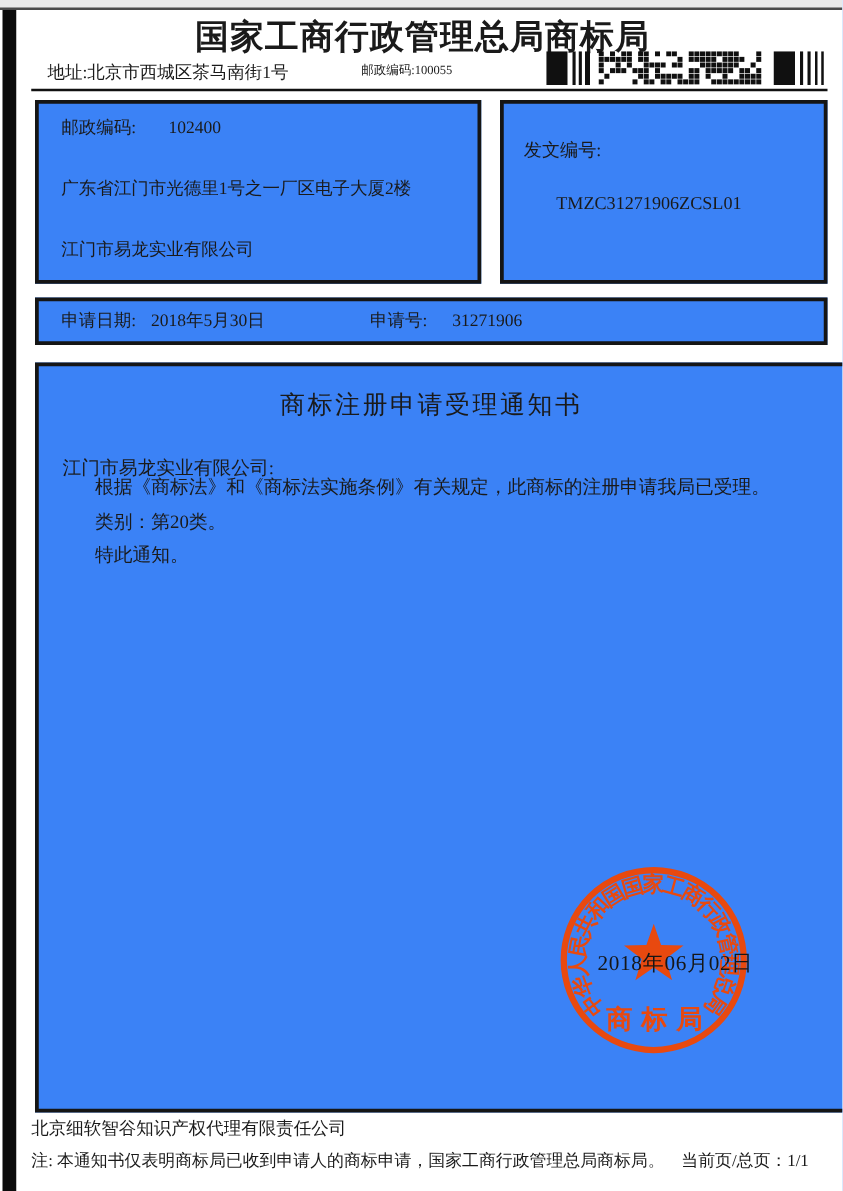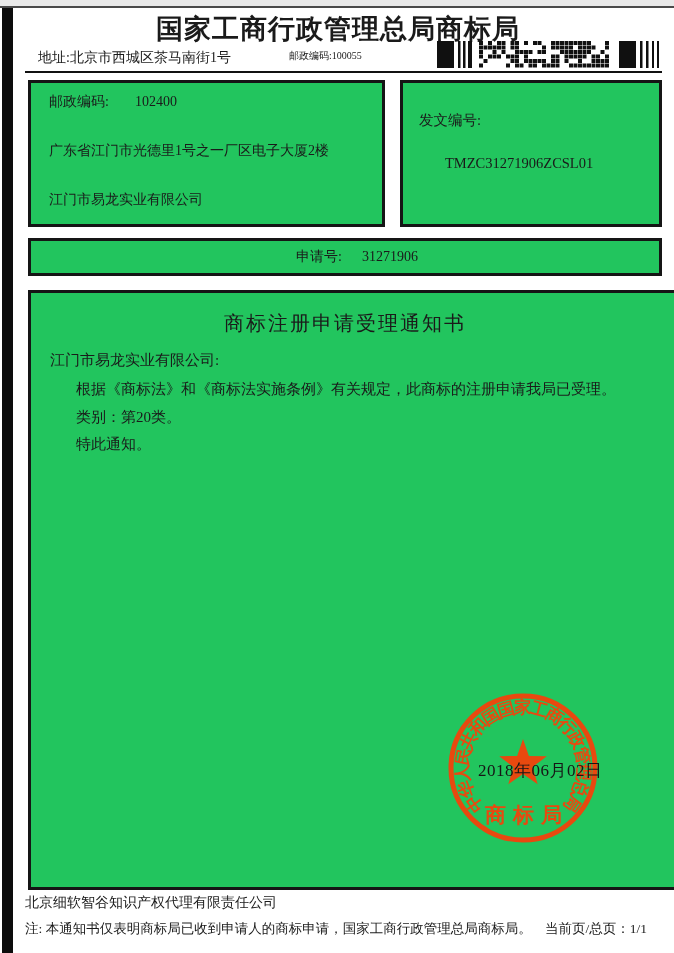--- a/index.html
+++ b/index.html
@@ -11,38 +11,38 @@
   
   .scan-top{left:0;top:0;width:674px;height:6px;background:#e9e9e9;border-bottom:2px solid #4a4a4a;}
   .scan-left{left:2px;top:8px;width:11px;height:945px;background:#0c0c0c;}
   
   .hdr-title{left:14px;top:11px;width:648px;text-align:center;font-size:27px;font-weight:bold;letter-spacing:1px;}
   .addr{left:38px;top:49px;font-size:14px;}
   .postal{left:289px;top:49px;font-size:10px;}
   .barcode{left:437px;top:41px;}
   .addr-rule{left:25px;top:71px;width:637px;height:2px;background:#111;}
   
-  .box{border:3px solid #151515;background:#22c55e;}
+  .box{border:3px solid #151515;background:#3b82f6;}
   .left-box{left:28px;top:80px;width:351px;height:141px;}
   .right-box{left:400px;top:80px;width:256px;height:141px;}
   .date-box{left:28px;top:238px;width:628px;height:32px;}
   .main-box{left:28px;top:290px;width:628px;height:594px;padding-left:34px;}
   .lb-postal{left:18px;top:10px;font-size:14px;}
   .lb-postal .val{margin-left:26px;}
   .lb-addr{left:18px;top:59px;font-size:14px;}
   .lb-company{left:18px;top:108px;font-size:14px;}
   .rb-label{left:16px;top:28px;font-size:14.5px;}
   .rb-number{left:42px;top:72px;font-size:14.5px;font-family:"Liberation Serif","DejaVu Serif",serif;}
   .db-date{left:18px;top:7px;font-size:14px;}
   .db-date .val{margin-left:12px;}
   .db-no{left:265px;top:7px;font-size:14px;}
   .db-no .val{margin-left:20px;}
   
   .nt-title{left:0;top:17px;width:628px;text-align:center;font-size:20px;letter-spacing:2px;}
-  .nt-salutation{left:19px;top:58px;font-size:15px;text-align:center;}
+  .nt-salutation{left:19px;top:72px;font-size:15px;text-align:center;}
   .nt-body{left:45px;top:87px;font-size:15px;}
   .nt-category{left:45px;top:115px;font-size:15px;}
   .nt-closing{left:45px;top:142px;font-size:15px;}
   .nt-trademark{left:106px;top:424px;font-size:32px;font-weight:bold;letter-spacing:18px;}
   .seal-wrap{left:412px;top:395px;width:160px;height:160px;}
   .seal-date{left:447px;top:466px;font-size:17px;color:#161616;letter-spacing:0.5px;z-index:3;}
   
   .ft-agency{left:25px;top:894px;font-size:14px;}
   .ft-note{left:25px;top:920px;font-size:13.5px;}
   .ft-page{left:545px;top:920px;font-size:13.5px;}
@@ -186,20 +186,23 @@
     <div class="abs lb-addr">广东省江门市光德里1号之一厂区电子大厦2楼</div>
     <div class="abs lb-company">江门市易龙实业有限公司</div>
   </div>
 
   <div class="abs box right-box">
     <div class="abs rb-label">发文编号:</div>
     <div class="abs rb-number">TMZC31271906ZCSL01</div>
   </div>
 
   <div class="abs box date-box">
+    <div class="abs db-date">
+      <span>申请日期:</span><span class="val">2018年5月30日</span>
+    </div>
     <div class="abs db-no">
       <span>申请号:</span><span class="val">31271906</span>
     </div>
   </div>
 
   <div class="abs box main-box">
     <div class="abs nt-title">商标注册申请受理通知书</div>
     <div class="abs nt-salutation">江门市易龙实业有限公司:</div>
     <div class="abs nt-body">根据《商标法》和《商标法实施条例》有关规定，此商标的注册申请我局已受理。</div>
     <div class="abs nt-category">类别：第20类。</div>

